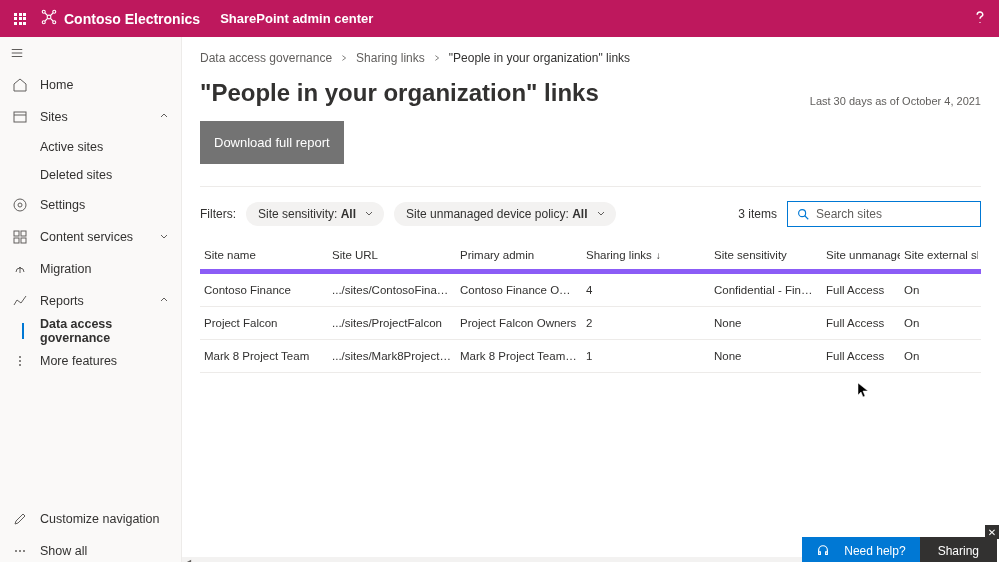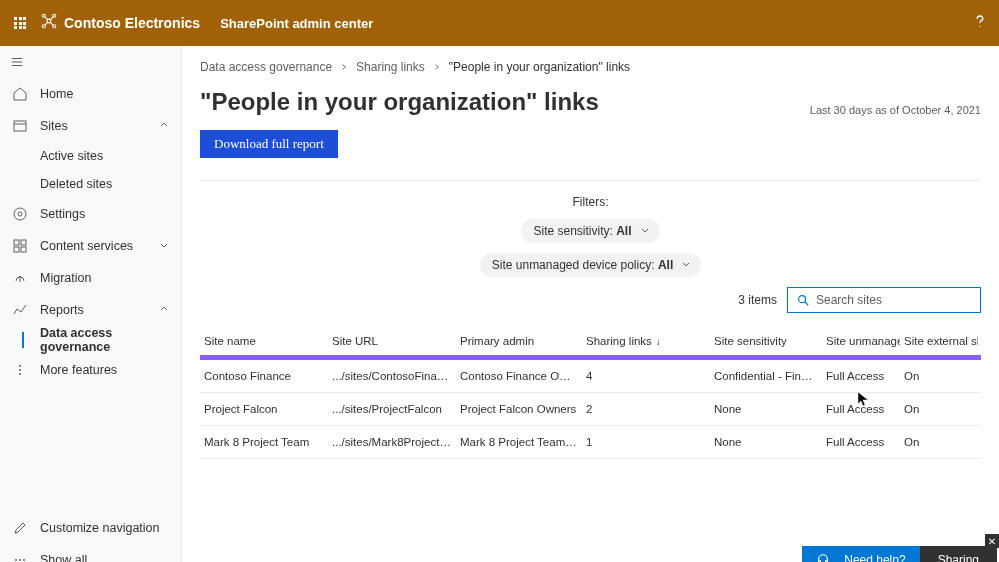--- a/index.html
+++ b/index.html
@@ -1,20 +1,20 @@
 <!DOCTYPE html>
 <html><head>
   <meta charset="utf-8">
   <style>
     * { margin: 0; padding: 0; box-sizing: border-box; font-family: "Segoe UI", sans-serif; }
     html, body { width: 999px; height: 562px; overflow: hidden; background: #fff; }
     
     .header-bar {
-      height: 46px;
-      background: #a16207;
+      height: 37px;
+      background: #be185d;
       display: flex;
       align-items: center;
       color: #fff;
       padding: 0 8px;
       position: relative;
     }
     .waffle { width: 24px; height: 24px; display: flex; align-items: center; justify-content: center; cursor: pointer; }
     .waffle-grid { display: grid; grid-template-columns: repeat(3, 3px); grid-template-rows: repeat(3, 3px); gap: 1.5px; }
     .waffle-grid span { background: #fff; width: 3px; height: 3px; }
     .logo-area { display: flex; align-items: center; gap: 6px; margin-left: 8px; }
@@ -42,25 +42,25 @@
     .breadcrumb { display: flex; align-items: center; gap: 8px; font-size: 12px; color: #605e5c; }
     .breadcrumb a { color: #605e5c; text-decoration: none; cursor: pointer; }
     .breadcrumb .sep svg { width: 8px; height: 8px; }
     .breadcrumb .current { color: #323130; }
     
     .title-row { display: flex; justify-content: space-between; align-items: flex-end; margin-top: 14px; }
     .page-title { font-size: 24px; font-weight: 700; color: #323130; }
     .date-range { font-size: 11px; color: #605e5c; }
     
     .desc { font-size: 12px; color: #323130; margin-top: 14px; max-width: 400px; line-height: 1.5; }
-    .primary-btn { display: inline-block; margin-top: 14px; background: #1d4ed8; color: #fff; font-size: 13px; padding: 6px 14px; border: none; cursor: pointer; font-family: Liberation Serif, serif; }
+    .primary-btn { display: inline-block; margin-top: 14px; background: #737373; color: #fff; font-size: 13px; padding: 14px 14px; border: none; cursor: pointer; }
     
     .divider { margin-top: 22px; border-top: 1px solid #edebe9; }
     
-    .filter-row { display: flex; align-items: center; margin-top: 14px; gap: 10px; flex-direction: column; }
+    .filter-row { display: flex; align-items: center; margin-top: 14px; gap: 10px; }
     .filter-label { font-size: 12px; color: #323130; }
     .filter-pill { background: #f3f2f1; border-radius: 12px; padding: 5px 10px 5px 12px; font-size: 12px; color: #323130; cursor: pointer; display: flex; align-items: center; gap: 8px; }
     .filter-pill b { font-weight: 600; }
     .filter-pill .chev { color: #605e5c; }
     .filter-row-right { margin-left: auto; display: flex; align-items: center; gap: 10px; }
     .item-count { font-size: 12px; color: #323130; }
     .search-box { display: flex; align-items: center; border: 1px solid #0078d4; height: 26px; width: 194px; padding: 0 8px; gap: 6px; }
     .search-box input { border: none; outline: none; font-size: 12px; flex: 1; color: #323130; }
     .search-box input::placeholder { color: #605e5c; }
     .search-box svg { width: 14px; height: 14px; color: #0078d4; }

